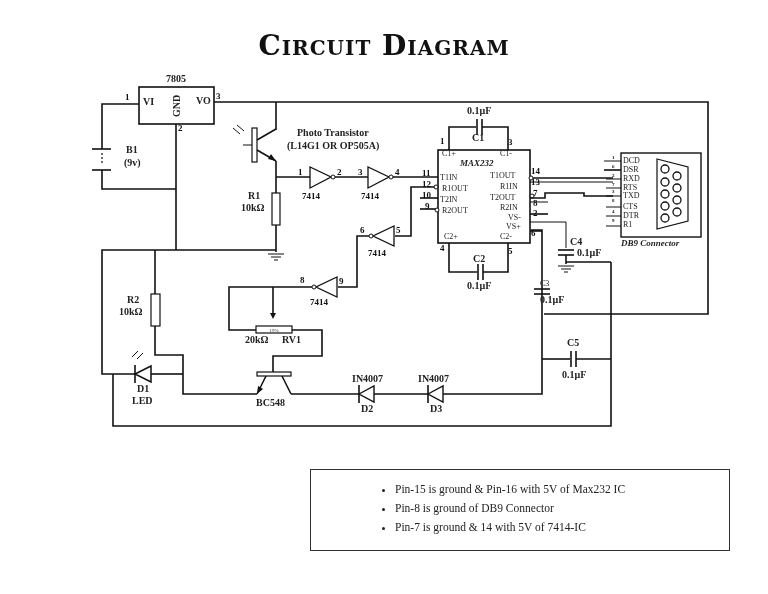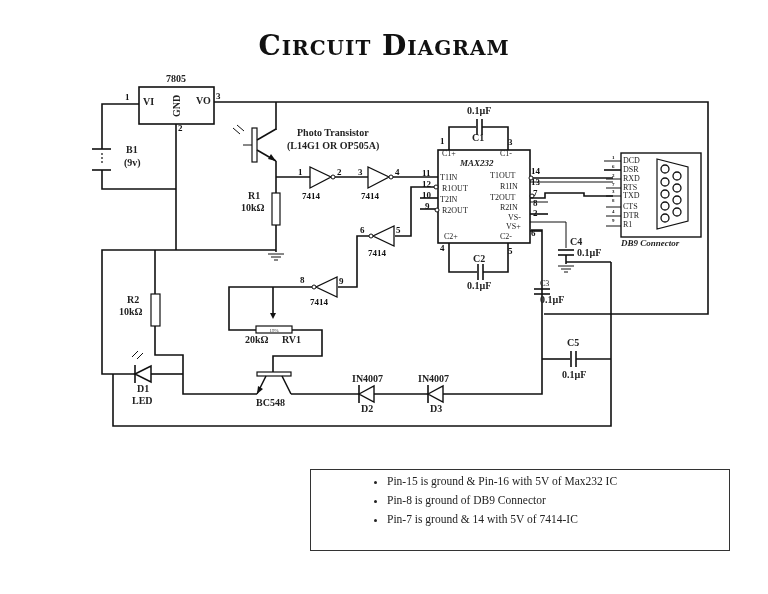--- a/index.html
+++ b/index.html
@@ -6,21 +6,21 @@
   body { width:768px; height:594px; position:relative; overflow:hidden; }
   svg { position:absolute; left:0; top:0; }
   .title { font-family:"DejaVu Serif","Liberation Serif",serif; font-weight:bold; fill:#111; }
   .lbl { font-family:"Liberation Serif","DejaVu Serif",serif; font-weight:bold; font-size:10px; fill:#222; }
   .lbls { font-family:"Liberation Serif","DejaVu Serif",serif; font-size:8px; fill:#222; }
   .pin { font-family:"Liberation Serif","DejaVu Serif",serif; font-weight:bold; font-size:9px; fill:#111; }
   .ital { font-family:"Liberation Serif","DejaVu Serif",serif; font-style:italic; font-weight:bold; font-size:9px; fill:#222; }
   .w { stroke:#111; stroke-width:1.6; fill:none; }
   .wt { stroke:#111; stroke-width:1; fill:none; }
   .note { position:absolute; left:310px; top:469px; width:420px; height:82px; border:1.2px solid #333; box-sizing:border-box; }
-  .note ul { margin:0; padding:2px 0 0 76px; list-style:disc; font-family:"Liberation Serif","DejaVu Serif",serif; font-size:11.5px; color:#222; }
+  .note ul { margin:8px; padding:2px 0 0 76px; list-style:disc; font-family:"Liberation Serif","DejaVu Serif",serif; font-size:11.5px; color:#222; }
   .note li { line-height:19px; }
 </style>
 </head>
 <body>
 
 <svg width="768" height="594" viewBox="0 0 768 594">
 
   <text class="title" x="384" y="55" text-anchor="middle" font-size="28" style="font-variant:small-caps;letter-spacing:1px">Circuit Diagram</text>
 
   <g>

